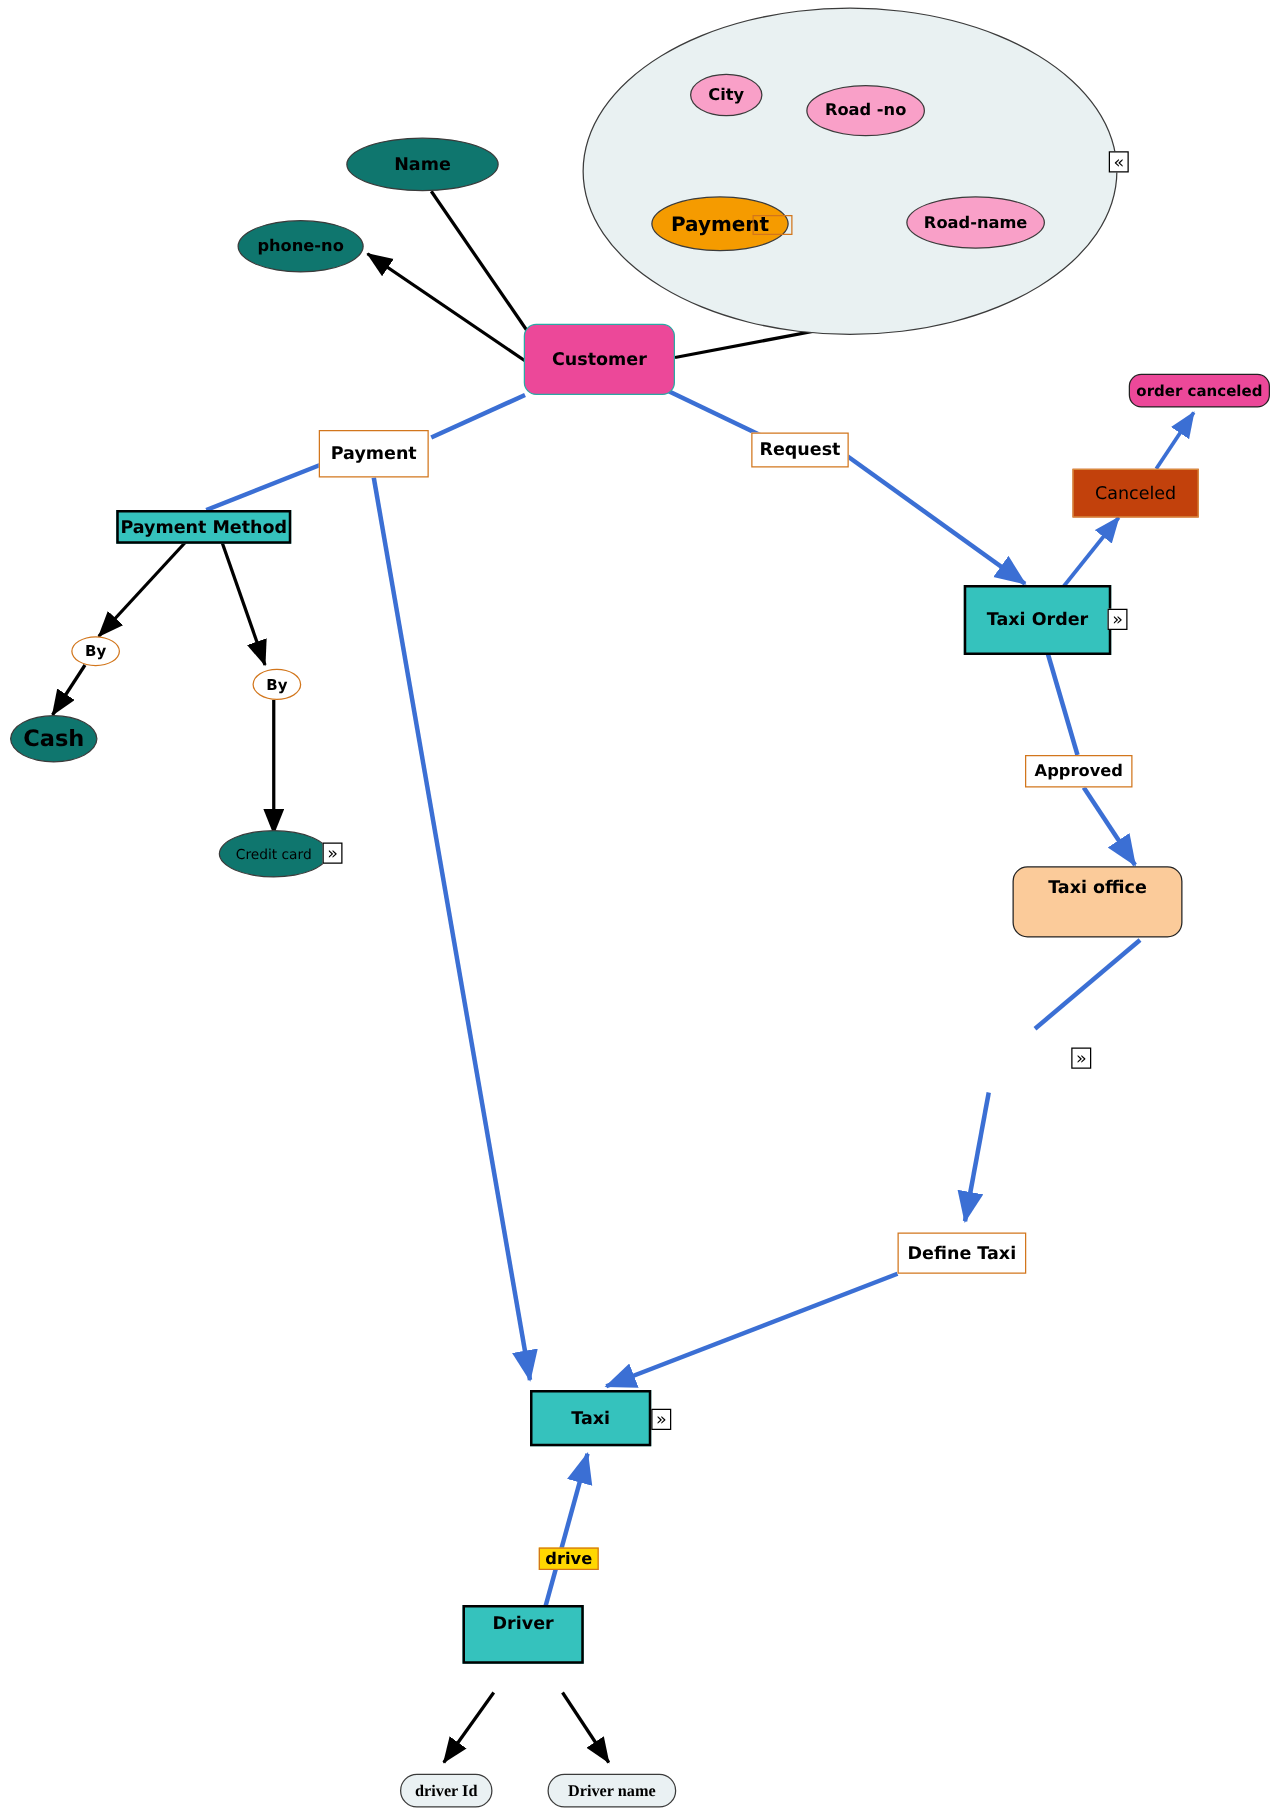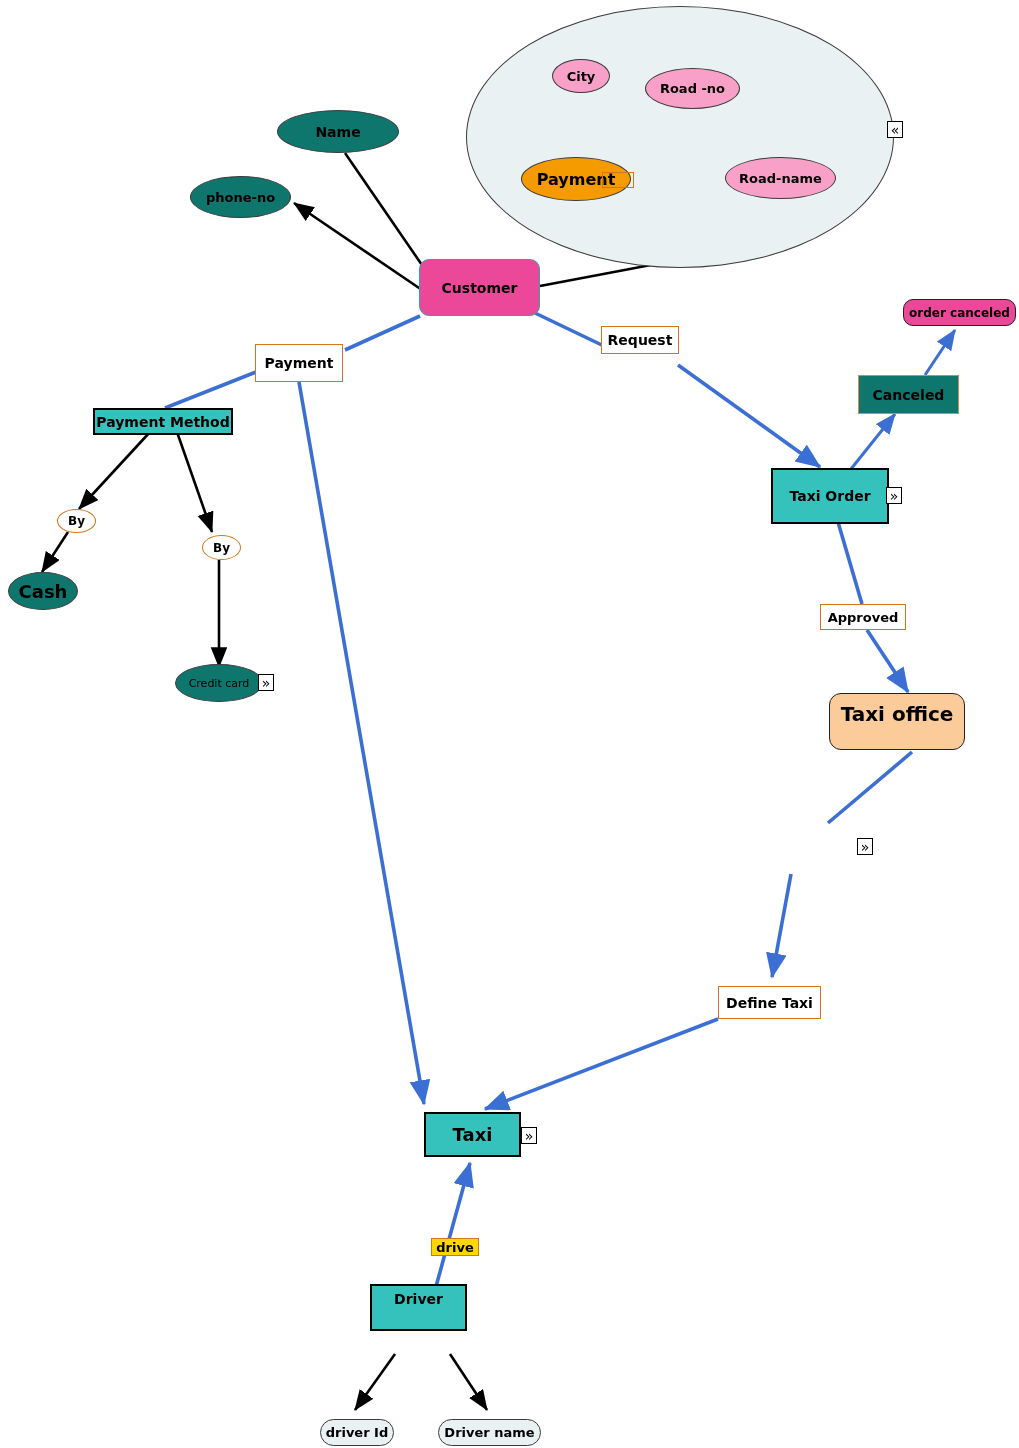--- a/index.html
+++ b/index.html
@@ -42,23 +42,23 @@
     border-radius: 10px;
     font-weight: bold;
   }
   .ent-rect {            
     background: #35c2bd;
     border: 2px solid #000000;
     font-weight: bold;
     text-align: center;
   }
   .ent-peach-rect {      
-    background: #0f766e;
+    background: #c2410c;
     border: 1px solid #d98a3c;
-    font-weight: bold;
+    font-weight: normal;
   }
   .ent-peach-round {     
     background: #fbcb9a;
     border: 1.5px solid #222222;
     border-radius: 12px;
     font-weight: bold;
   }
   .lbl-box {             
     background: #ffffff;
     border: 1.5px solid #d2761c;
@@ -74,20 +74,21 @@
     border: 1.2px solid #3b3b3b;
     border-radius: 50%;
     font-weight: bold;
   }
   .attr-ellipse.thin { font-weight: normal; }
   .attr-stadium {        
     background: #eaf1f3;
     border: 1.2px solid #3b3b3b;
     border-radius: 14px;
     font-weight: bold;
+    font-family: Liberation Serif, serif;
   }
   .pink-ellipse {
     background: #f9a0c8;
     border: 1.2px solid #3b3b3b;
     border-radius: 50%;
     font-weight: bold;
   }
   .orange-ellipse {
     background: #f59b00;
     border: 1.2px solid #3b3b3b;
@@ -200,21 +201,21 @@
   <div class="node pink-ellipse" style="left:725px; top:157px; width:111px; height:42px; font-size:13px;">Road-name</div>
 
   <div class="node orange-ellipse" style="left:521px; top:157px; width:110px; height:44px; font-size:16px; z-index:4;">Payment</div>
 
   <div class="mini-orange-box" style="left:602px; top:172px; width:32px; height:16px;"></div>
 
   <div class="chev-marker" style="left:887px; top:121px; width:16px; height:17px;">«</div>
 
   <div class="node lbl-box" style="left:255px; top:344px; width:88px; height:38px; font-size:14px;">Payment</div>
 
-  <div class="node lbl-box" style="left:601px; top:326px; width:78px; height:28px; font-size:14px;">Request</div>
+  <div class="node lbl-box" style="left:601px; top:346px; width:78px; height:28px; font-size:14px;">Request</div>
 
   <div class="node ent-rect" style="left:93px; top:408px; width:140px; height:27px; font-size:14px;">Payment Method</div>
 
   <div class="node attr-ellipse" style="left:57px; top:509px; width:39px; height:24px; font-size:12px; border-color:#d2761c; background:#ffffff;">By</div>
 
   <div class="node attr-ellipse" style="left:202px; top:535px; width:39px; height:25px; font-size:12px; border-color:#d2761c; background:#ffffff;">By</div>
 
   <div class="node attr-ellipse" style="left:8px; top:572px; width:70px; height:38px; font-size:18px;">Cash</div>
 
   <div class="node attr-ellipse thin" style="left:175px; top:664px; width:88px; height:38px; font-size:11px;">Credit card</div>
@@ -222,27 +223,27 @@
 
   <div class="node ent-rect" style="left:771px; top:468px; width:118px; height:56px; font-size:14px;">Taxi Order</div>
   <div class="chev-marker" style="left:886px; top:487px; width:16px; height:17px;">»</div>
 
   <div class="node ent-peach-rect" style="left:858px; top:375px; width:101px; height:39px; font-size:14px;">Canceled</div>
 
   <div class="node ent-round" style="left:903px; top:299px; width:113px; height:27px; font-size:12px; border:1.5px solid #222;">order canceled</div>
 
   <div class="node lbl-box" style="left:820px; top:604px; width:86px; height:26px; font-size:13px;">Approved</div>
 
-  <div class="node ent-peach-round" style="left:829px; top:693px; width:136px; height:57px; font-size:20px; align-items:flex-start; padding-top:8px;">Taxi office</div>
+  <div class="node ent-peach-round" style="left:810px; top:693px; width:136px; height:57px; font-size:14px; align-items:flex-start; padding-top:8px;">Taxi office</div>
 
   <div class="chev-marker" style="left:857px; top:838px; width:16px; height:17px;">»</div>
 
   <div class="node lbl-box" style="left:718px; top:986px; width:103px; height:33px; font-size:14px;">Define Taxi</div>
 
-  <div class="node ent-rect" style="left:424px; top:1112px; width:97px; height:45px; font-size:18px;">Taxi</div>
+  <div class="node ent-rect" style="left:424px; top:1112px; width:97px; height:45px; font-size:14px;">Taxi</div>
   <div class="chev-marker" style="left:521px; top:1127px; width:16px; height:17px;">»</div>
 
   <div class="node lbl-highlight" style="left:431px; top:1238px; width:48px; height:18px; font-size:13px;">drive</div>
 
   <div class="node ent-rect" style="left:370px; top:1284px; width:97px; height:47px; font-size:14px; align-items:flex-start; padding-top:5px;">Driver</div>
 
   <div class="node attr-stadium" style="left:320px; top:1419px; width:74px; height:27px; font-size:13px;">driver Id</div>
 
   <div class="node attr-stadium" style="left:438px; top:1419px; width:103px; height:27px; font-size:13px;">Driver name</div>
 

